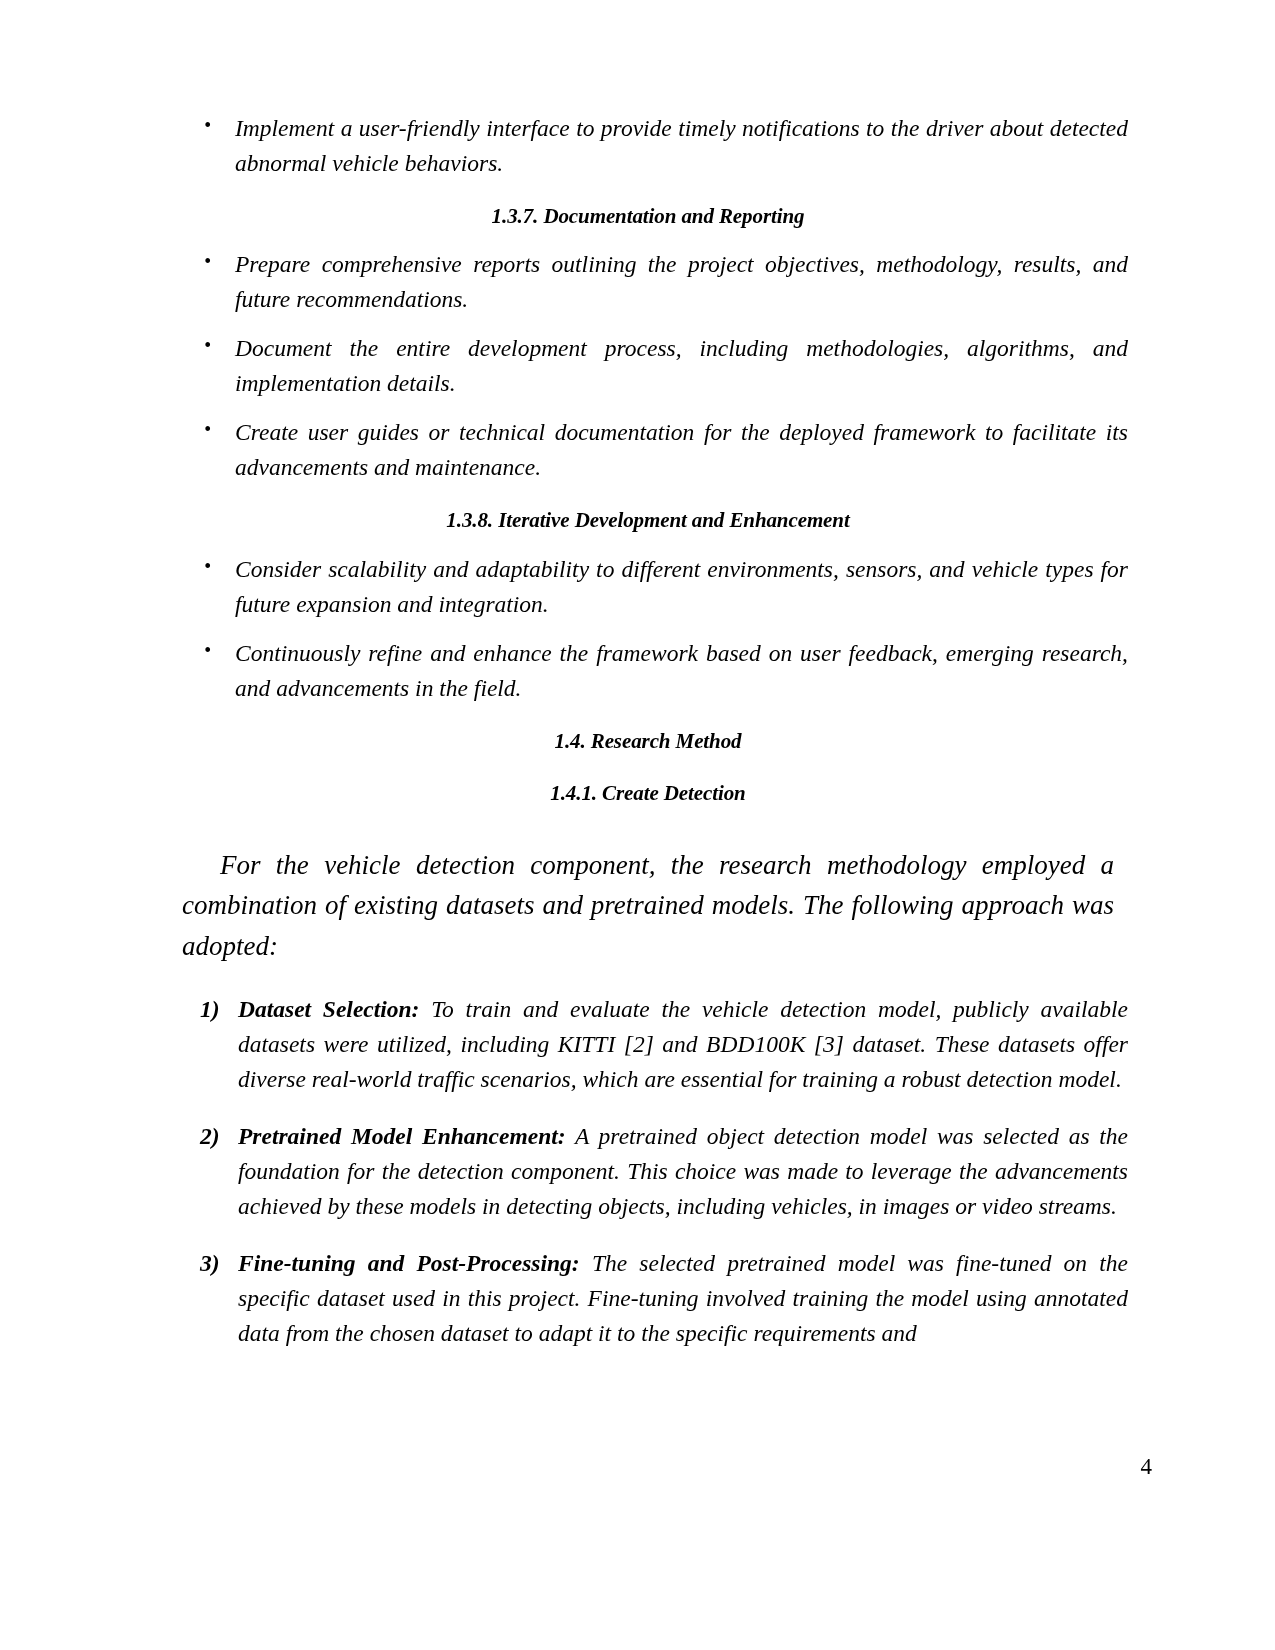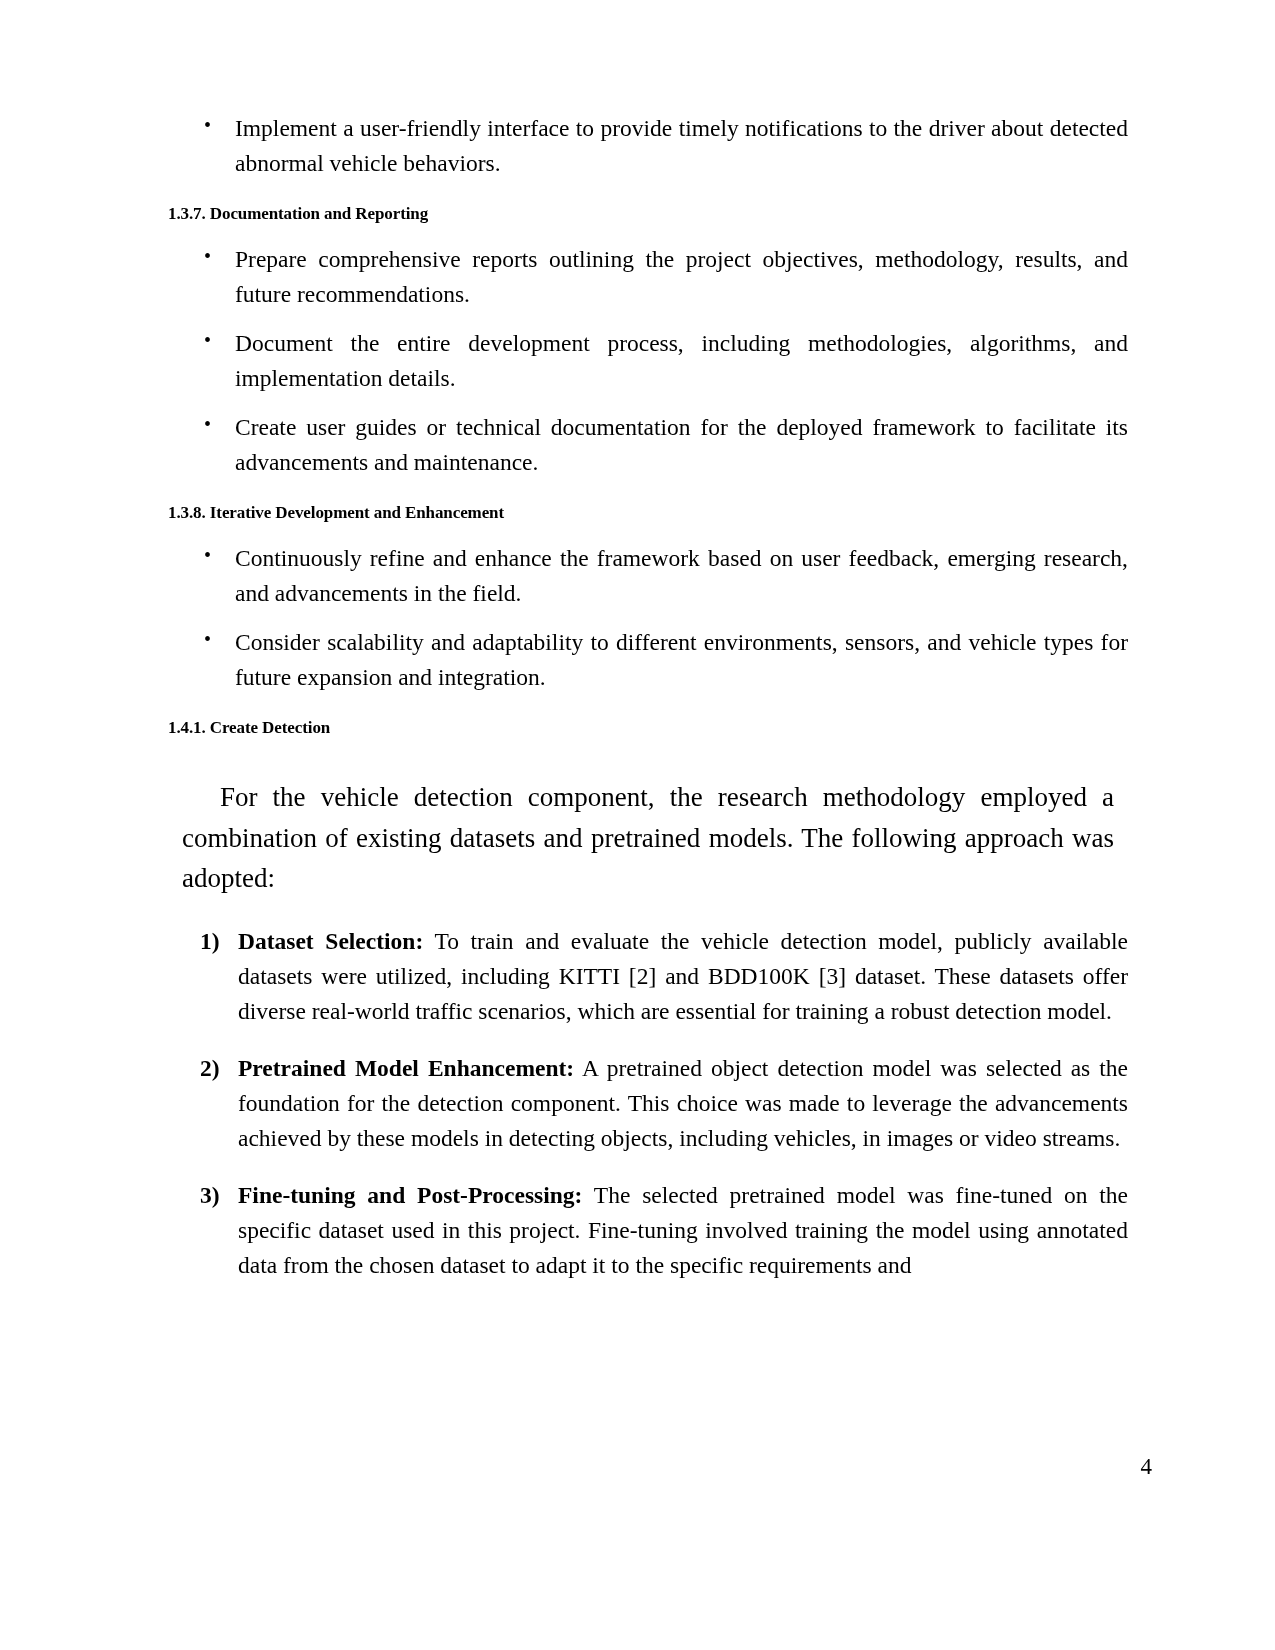--- a/index.html
+++ b/index.html
@@ -18,30 +18,32 @@
     height: 1650px;
     background: #ffffff;
     overflow: hidden;
     box-sizing: border-box;
   }
   .content {
     position: absolute;
     left: 168px;
     top: 106px;
     width: 960px;
+    font-style: italic;
   }
 
   
   .heading {
-    font-size: 17px;
+    font-size: 21px;
     font-weight: bold;
     line-height: 1.3;
     margin: 0 0 0 0;
     padding: 13px 0 12px 0;
     letter-spacing: -0.1px;
+    text-align: center;
   }
 
   
   .bullet-list {
     list-style: none;
     margin: 0;
     padding: 0;
   }
   .bullet-item {
     position: relative;
@@ -132,27 +134,28 @@
       </li>
       <li class="bullet-item">
         <span class="txt">Create user guides or technical documentation for the deployed framework to facilitate its advancements and maintenance.</span>
       </li>
     </ul>
 
     <h2 class="heading">1.3.8. Iterative Development and Enhancement</h2>
 
     <ul class="bullet-list">
       <li class="bullet-item">
-        <span class="txt">Continuously refine and enhance the framework based on user feedback, emerging research, and advancements in the field.</span>
+        <span class="txt">Consider scalability and adaptability to different environments, sensors, and vehicle types for future expansion and integration.</span>
       </li>
       <li class="bullet-item">
-        <span class="txt">Consider scalability and adaptability to different environments, sensors, and vehicle types for future expansion and integration.</span>
+        <span class="txt">Continuously refine and enhance the framework based on user feedback, emerging research, and advancements in the field.</span>
       </li>
     </ul>
 
+    <h2 class="heading">1.4. Research Method</h2>
 
     <h2 class="heading">1.4.1. Create Detection</h2>
 
     <p class="body-para">For the vehicle detection component, the research methodology employed a combination of existing datasets and pretrained models. The following approach was adopted:</p>
 
     <ol class="num-list">
       <li class="num-item">
         <span class="marker">1)</span><span class="lead">Dataset Selection:</span><span class="rest"> To train and evaluate the vehicle detection model, publicly available datasets were utilized, including KITTI [2] and BDD100K [3] dataset. These datasets offer diverse real-world traffic scenarios, which are essential for training a robust detection model.</span>
       </li>
       <li class="num-item">

